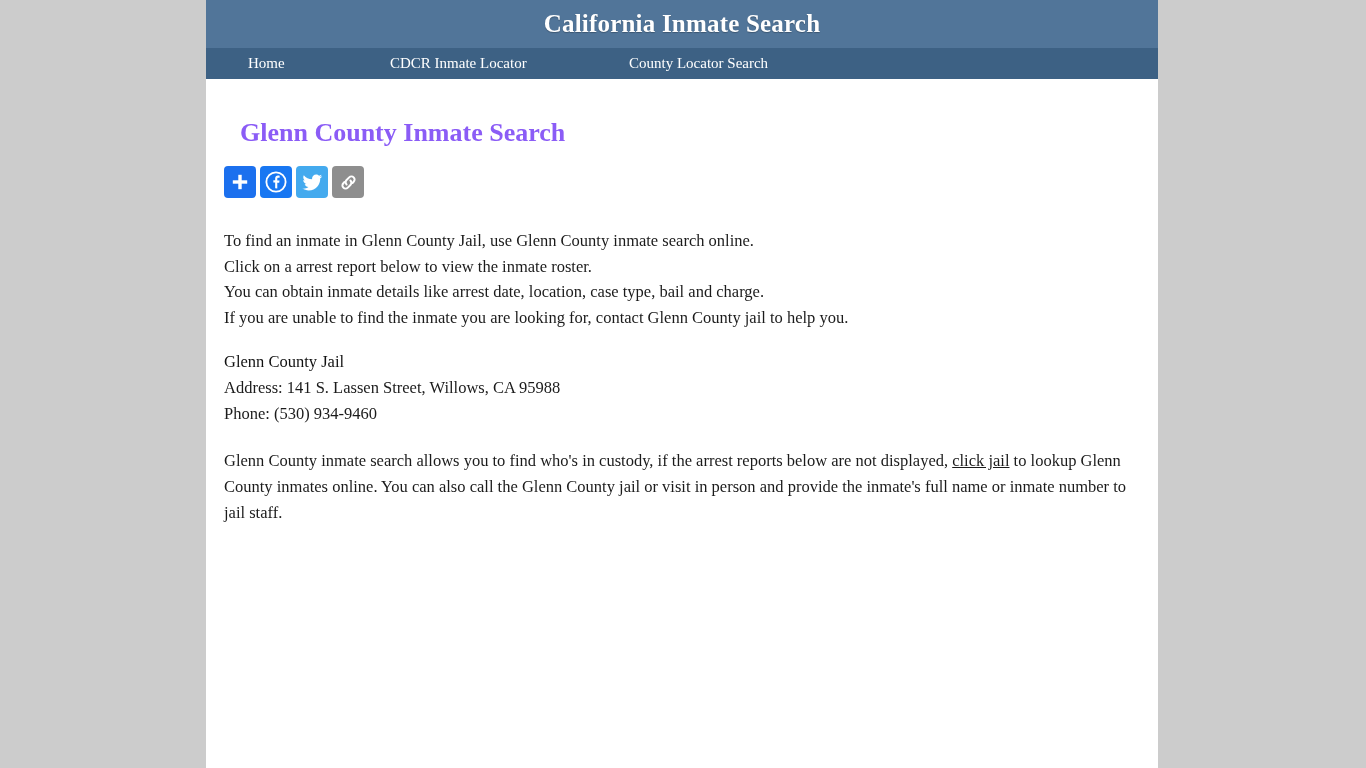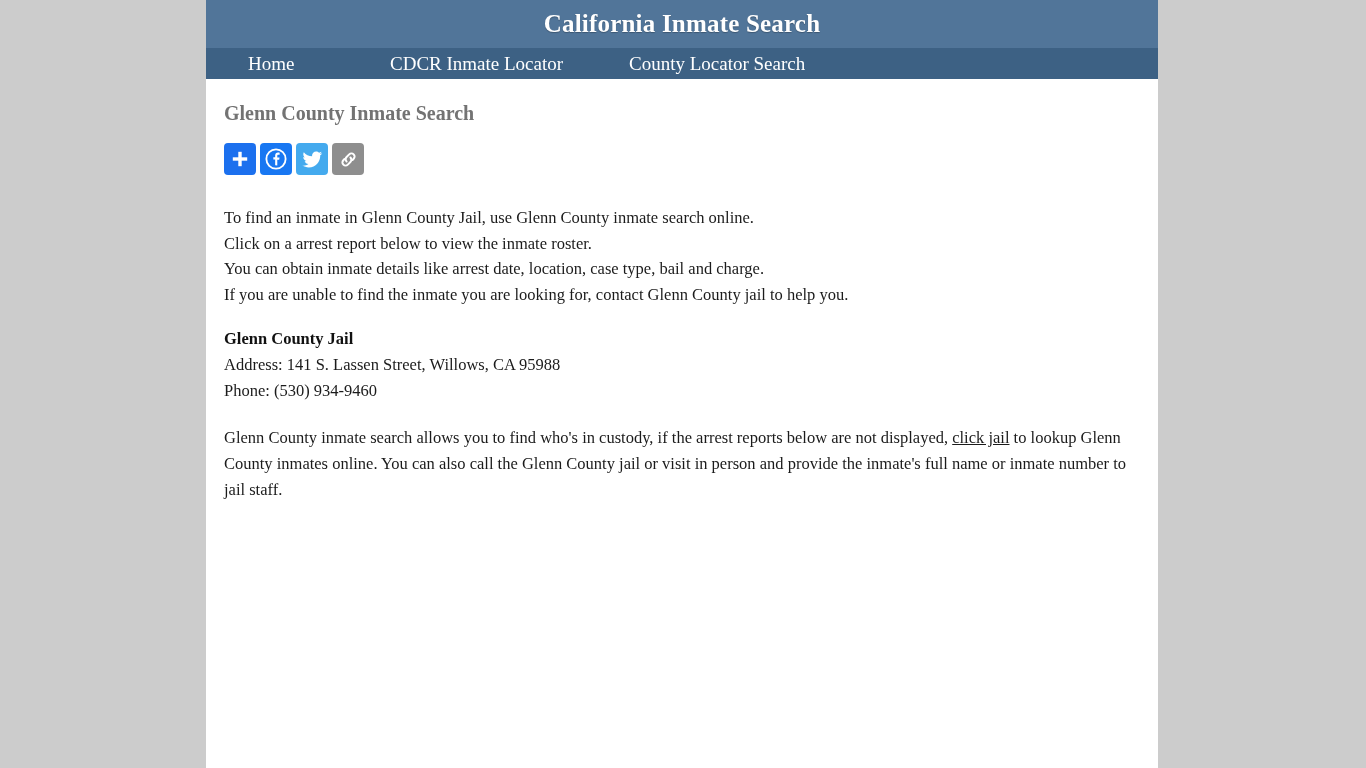--- a/index.html
+++ b/index.html
@@ -41,42 +41,42 @@
   .site-nav {
     height: 31px;
     background: #3d6184;
     display: flex;
     align-items: center;
     padding-left: 42px;
     box-sizing: border-box;
   }
   .nav-item {
     color: #ffffff;
-    font-size: 19px;
+    font-size: 15px;
     line-height: 31px;
     text-decoration: none;
     white-space: nowrap;
     font-family: "Liberation Serif", "DejaVu Serif", serif;
     cursor: pointer;
   }
   .nav-item:nth-child(1) { width: 142px; }
   .nav-item:nth-child(2) { width: 239px; }
   .nav-item:nth-child(3) { width: 200px; }
 
   
   .content {
     padding: 0 20px 0 18px;
     background: #ffffff;
   }
   .page-title {
-    margin: 0;
+    margin: 16px;
     padding-top: 23px;
-    font-size: 20px;
+    font-size: 26px;
     font-weight: bold;
-    color: #737373;
+    color: #8b5cf6;
     font-family: "Liberation Serif", "DejaVu Serif", serif;
   }
   
   .share-bar {
     margin-top: 18px;
     display: flex;
     gap: 0px;
   }
   .share-btn {
     width: 32px;
@@ -106,21 +106,21 @@
 
   .jail-block {
     margin: 0;
     padding-top: 19px;
     font-size: 16.5px;
     line-height: 26px;
     color: #1b1b1b;
   }
   .jail-name {
     display: block;
-    font-weight: bold;
+    font-weight: normal;
     color: #111111;
   }
   .jail-line { display: block; }
 
   .outro {
     margin: 0;
     padding-top: 21px;
     font-size: 16.5px;
     line-height: 26px;
     color: #1b1b1b;

